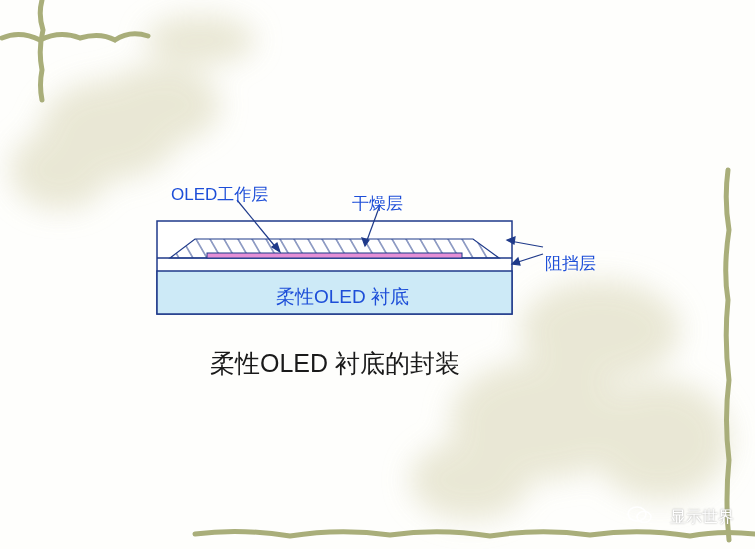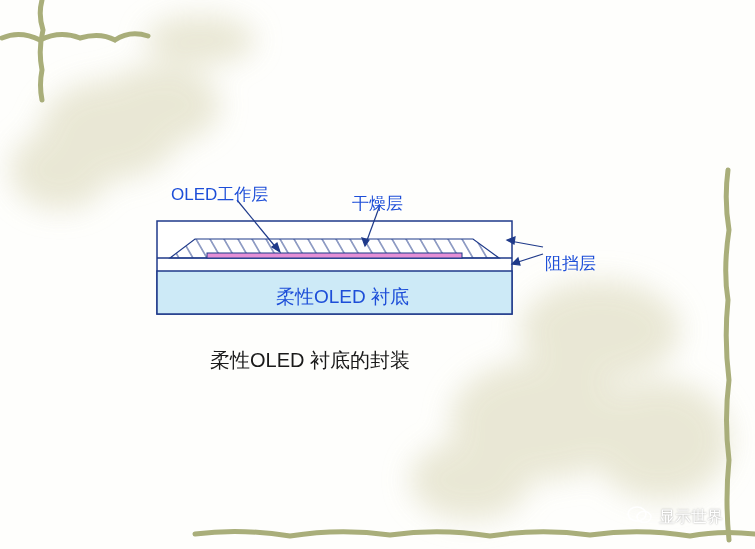--- a/index.html
+++ b/index.html
@@ -1,20 +1,20 @@
 <!DOCTYPE html>
 <html><head>
 <meta charset="utf-8">
 <style>
   html,body{margin:0;padding:0;}
   body{width:755px;height:549px;position:relative;overflow:hidden;background:#fefefc;font-family:"Liberation Sans","DejaVu Sans",sans-serif;}
   .bg{position:absolute;left:0;top:0;width:755px;height:549px;}
   .lbl{position:absolute;color:#1d4ed8;font-size:17px;white-space:nowrap;}
-  .title{position:absolute;left:210px;top:347px;font-size:20px;color:#1a1a1a;white-space:nowrap;}
-  .watermark{position:absolute;left:627px;top:505px;display:flex;align-items:center;gap:6px;color:#fff;font-size:16px;text-shadow:0 0 2px #999;}
+  .title{position:absolute;left:210px;top:347px;font-size:25px;color:#1a1a1a;white-space:nowrap;}
+  .watermark{position:absolute;left:627px;top:505px;display:flex;align-items:center;gap:17px;color:#fff;font-size:16px;text-shadow:0 0 2px #999;}
 </style>
 </head>
 <body>
 
 <svg class="bg" viewBox="0 0 755 549">
   <defs>
     <filter id="blur">
         <feGaussianBlur stdDeviation="14"></feGaussianBlur>
       </filter>
     <pattern id="hatch" width="14" height="20" patternUnits="userSpaceOnUse" patternTransform="skewX(30)">

